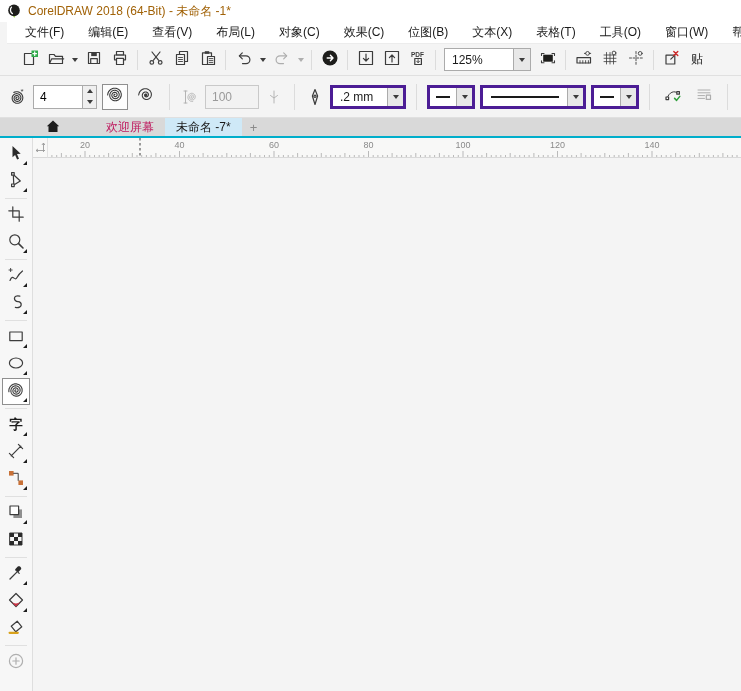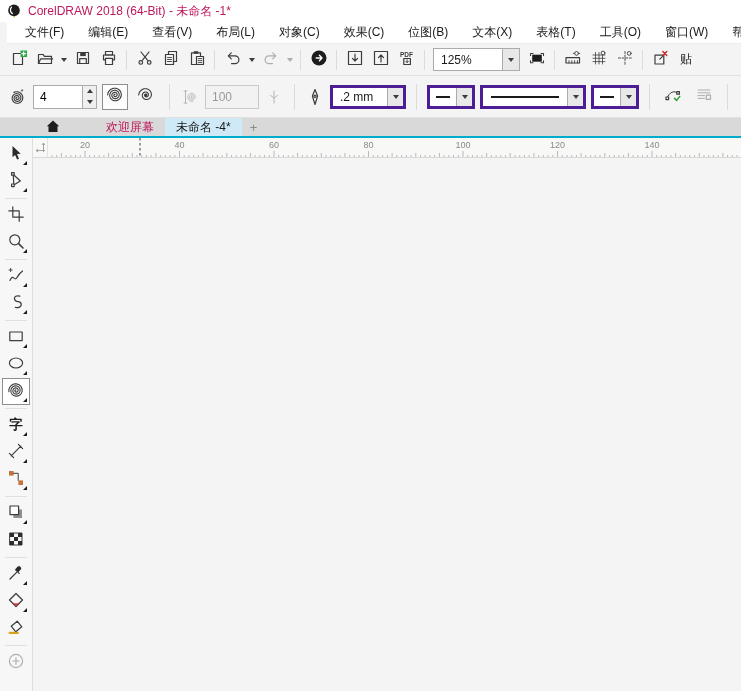--- a/index.html
+++ b/index.html
@@ -3,28 +3,28 @@
 <meta charset="utf-8">
 <style>
   * { margin:0; padding:0; box-sizing:border-box; }
   html,body { width:741px; height:691px; overflow:hidden; background:#fff;
     font-family:"Liberation Sans", sans-serif; font-size:12px; color:#1a1a1a; }
   #app { width:741px; height:691px; display:flex; flex-direction:column; overflow:hidden; background:#f4f4f4; }
 
   
   .titlebar { height:22px; background:#fff; display:flex; align-items:center; gap:7px; padding-left:7px; flex:none; }
   .titlebar .logo { width:14px; height:14px; flex:none; }
-  .titlebar .title { font-size:12px; color:#be185d; white-space:nowrap; }
+  .titlebar .title { font-size:12px; color:#a16207; white-space:nowrap; }
 
   
   .menubar { height:22px; background:#fff; display:flex; align-items:stretch; padding-left:6px; flex:none; border-bottom:1px solid #ececec;margin-left:7px; }
   .menu-item { display:flex; align-items:center; padding:0 12px; cursor:default; white-space:nowrap; }
 
   
-  .toolbar { height:32px; background:#f4f4f4; border-bottom:1px solid #e0e0e0; display:flex; align-items:center; padding:0 6px; gap:1px; flex:none; overflow:hidden; }
+  .toolbar { height:32px; background:#f4f4f4; border-bottom:1px solid #e0e0e0; display:flex; align-items:center; padding:0 17px; gap:1px; flex:none; overflow:hidden; }
   .tbtn { width:25px; height:25px; border:1px solid transparent; background:transparent; display:flex; align-items:center; justify-content:center; flex:none; position:relative; }
   .tbtn.disabled { opacity:.38; }
   .tb-sep { width:1px; height:20px; background:#dcdcdc; margin:0 4px; flex:none; }
   .dd { width:0; height:0; border-left:3.5px solid transparent; border-right:3.5px solid transparent; border-top:4px solid #3c3c3c; display:inline-block; flex:none; }
   .dd-btn { width:11px; height:25px; display:flex; align-items:center; justify-content:center; flex:none; }
   .zoom-combo { display:flex; align-items:stretch; height:23px; margin:0 3px; flex:none; }
   .zoom-combo .val { width:70px; background:#fff; border:1px solid #ababab; display:flex; align-items:center; padding-left:7px; }
   .zoom-combo .ddb { width:17px; border:1px solid #ababab; border-left:none; background:#e8e8e8; display:flex; align-items:center; justify-content:center; }
   .tb-label { padding:0 2px 0 6px; white-space:nowrap; }
 
@@ -350,21 +350,21 @@
   </div>
 
   <div class="tabbar">
     <div class="tab home">
       <span><svg width="18" height="18" viewBox="0 0 18 18" fill="none" stroke="#3c3c3c" stroke-width="1.2" stroke-linecap="round" stroke-linejoin="round">
             <path d="M2.8 9.3L9 3.6l6.2 5.7h-1.7V15H4.5V9.3z" fill="#1d1d1d" stroke="none"></path>
           </svg></span>
       <span>欢迎屏幕</span>
     </div>
     <div class="tab active">
-      <span>未命名 -4*</span>
+      <span>未命名 -7*</span>
     </div>
     <div class="tab newtab">
       <span>+</span>
     </div>
   </div>
 
   <div class="main">
     <div class="toolbox">
         <div class="tool flyout">
           <span><svg width="18" height="18" viewBox="0 0 18 18" fill="none" stroke="#3c3c3c" stroke-width="1.2" stroke-linecap="round" stroke-linejoin="round">

